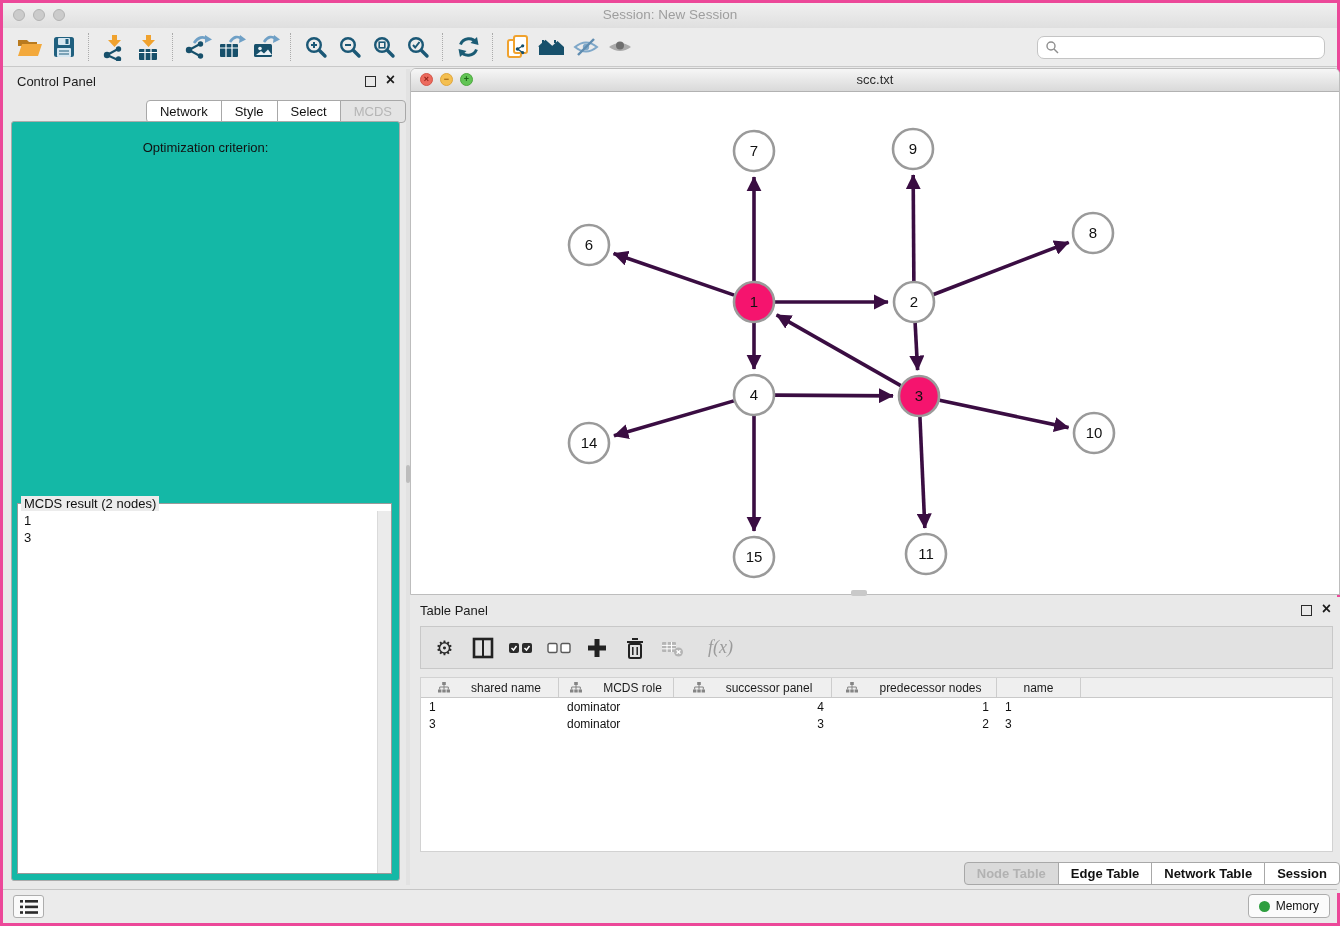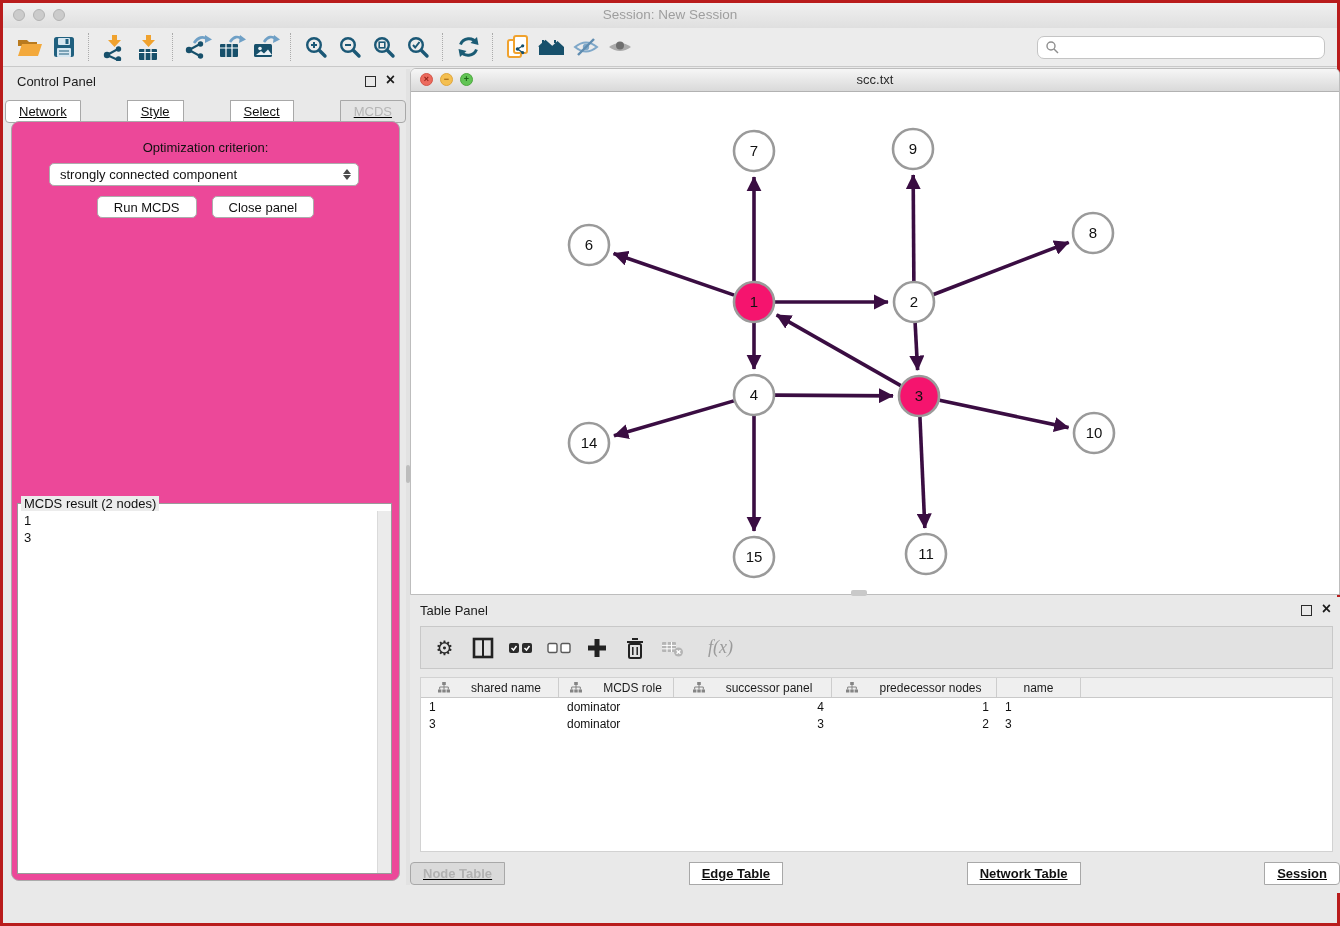--- a/index.html
+++ b/index.html
@@ -1,18 +1,18 @@
 <!DOCTYPE html>
 <html><head>
 <meta charset="utf-8">
 <style>
   html,body{margin:0;padding:0;}
   body{width:1340px;height:926px;position:relative;font-family:"Liberation Sans",sans-serif;
        background:#E9E9E9;overflow:hidden;}
-  .stage{position:absolute;inset:0;border:3px solid #b91c1c;box-sizing:border-box;}
+  .stage{position:absolute;inset:0;border:3px solid #ec4899;box-sizing:border-box;}
 
   
   .titlebar{position:absolute;left:0;top:0;right:0;height:25px;
     background:linear-gradient(#F0F0F0,#DFDFDF);border-bottom:1px solid #C9C9C9;}
   .mac-lights{position:absolute;left:10px;top:6px;display:flex;gap:8px;}
   .mac-light{width:12px;height:12px;border-radius:50%;background:#CBCBCB;border:1px solid #B3B3B3;box-sizing:border-box;}
   .win-title{position:absolute;left:0;right:0;top:4px;text-align:center;font-size:13.5px;color:#9E9E9E;}
 
   
   .toolbar{position:absolute;left:0;top:25px;right:0;height:39px;background:#ECECEC;
@@ -22,28 +22,28 @@
   .search-box{margin-left:auto;margin-right:12px;width:288px;height:23px;background:#fff;
     border:1px solid #C4C4C4;border-radius:7px;display:flex;align-items:center;padding-left:7px;box-sizing:border-box;}
   .search-box input{border:none;outline:none;flex:1;font-size:12px;background:transparent;height:18px;font-family:"Liberation Sans",sans-serif;}
 
   
   .control-panel{position:absolute;left:2px;top:66px;width:401px;height:816px;}
   .cp-title{position:absolute;left:12px;top:5px;font-size:13px;color:#1c1c1c;}
   .panel-float{position:absolute;width:9px;height:9px;border:1.6px solid #2b2b2b;background:transparent;}
   .panel-close{position:absolute;font-size:16px;font-weight:bold;color:#1b1b1b;line-height:12px;}
   .cp-float{right:30px;top:7px;} .cp-close{right:11px;top:5px;}
-  .tabrow{display:flex;justify-content:space-between;text-decoration:underline;}
+  .tabrow{display:flex;justify-content:flex-end;}
   .cp-tabs{position:absolute;left:0;right:0;top:31px;}
   .tab{border:1px solid #A8A8A8;margin-left:-1px;padding:3px 13px;font-size:13px;background:#FFF;color:#111;cursor:default;}
   .tab:first-child{border-radius:4px 0 0 4px;margin-left:0;}
   .tab:last-child{border-radius:0 4px 4px 0;}
   .tab.active{background:#E4E4E4;color:#B5B5B5;}
   .cp-body{position:absolute;left:6px;right:6px;top:52px;bottom:4px;border:1px solid #ABABAB;
-    border-radius:8px;background:#ec4899;}
+    border-radius:3px;background:#14b8a6;}
   .opt-label{position:absolute;left:0;right:0;top:18px;text-align:center;font-size:13px;color:#111;}
   .dropdown{position:absolute;left:37px;top:41px;width:310px;height:23px;background:#fff;border:1px solid #ACACAC;
     border-radius:5px;display:flex;align-items:center;padding-left:10px;box-sizing:border-box;font-size:13px;color:#111;}
   .dd-stepper{margin-left:auto;margin-right:7px;display:flex;flex-direction:column;gap:1px;}
   .dd-up{width:0;height:0;border-left:4px solid transparent;border-right:4px solid transparent;border-bottom:5px solid #4a4a4a;}
   .dd-down{width:0;height:0;border-left:4px solid transparent;border-right:4px solid transparent;border-top:5px solid #4a4a4a;}
   .cp-buttons{position:absolute;left:0;right:0;top:74px;display:flex;justify-content:center;gap:15px;}
   .btn{background:#FFF;border:1px solid #ACACAC;border-radius:5px;font-size:13px;color:#111;
     padding:3px 16px;height:22px;box-sizing:border-box;font-family:"Liberation Sans",sans-serif;}
   fieldset.result-box{position:absolute;left:5px;right:7px;top:374px;bottom:6px;margin:0;padding:0;
@@ -271,31 +271,20 @@
     <div class="panel-float cp-float"></div>
     <div class="panel-close cp-close">×</div>
     <div class="cp-tabs tabrow">
         <div class="tab">Network</div>
         <div class="tab">Style</div>
         <div class="tab">Select</div>
         <div class="tab active">MCDS</div>
       </div>
     <div class="cp-body">
       <div class="opt-label">Optimization criterion:</div>
-      <div class="dropdown">
-        <span>strongly connected component</span>
-        <span class="dd-stepper">
-            <span class="dd-up"></span>
-            <span class="dd-down"></span>
-          </span>
-      </div>
-      <div class="cp-buttons">
-        <button class="btn">Run MCDS</button>
-        <button class="btn">Close panel</button>
-      </div>
       <fieldset class="result-box">
         <legend>MCDS result (2 nodes)</legend>
         <div class="result-list">
             <div>1</div>
             <div>3</div>
           </div>
         <div class="result-scroll"></div>
       </fieldset>
     </div>
   </div>
@@ -490,14 +479,32 @@
     </div>
 
     <div class="tp-tabs tabrow">
         <div class="tab active">Node Table</div>
         <div class="tab">Edge Table</div>
         <div class="tab">Network Table</div>
         <div class="tab">Session</div>
       </div>
   </div>
 
+  <div class="statusbar">
+    <div class="list-btn">
+      <svg width="18" height="14" viewBox="0 0 18 14">
+          <g fill="#2b2b2b">
+            <rect x="0" y="0" width="3" height="2.6"></rect>
+            <rect x="5" y="0" width="13" height="2.6"></rect>
+            <rect x="0" y="5.6" width="3" height="2.6"></rect>
+            <rect x="5" y="5.6" width="13" height="2.6"></rect>
+            <rect x="0" y="11.2" width="3" height="2.6"></rect>
+            <rect x="5" y="11.2" width="13" height="2.6"></rect>
+          </g>
+        </svg>
+    </div>
+    <div class="memory-btn">
+      <span class="mem-dot"></span>
+      <span>Memory</span>
+    </div>
+  </div>
 
 </div>
 
 </body></html>

